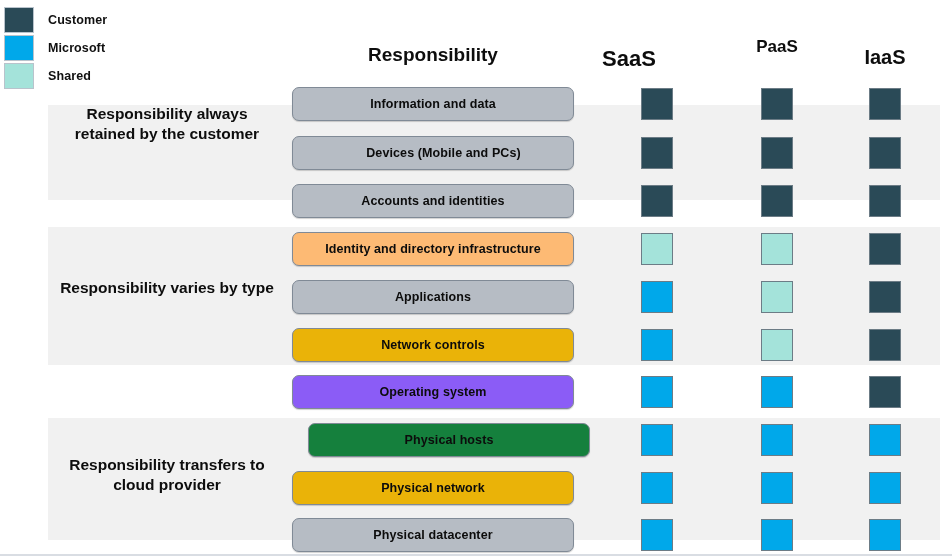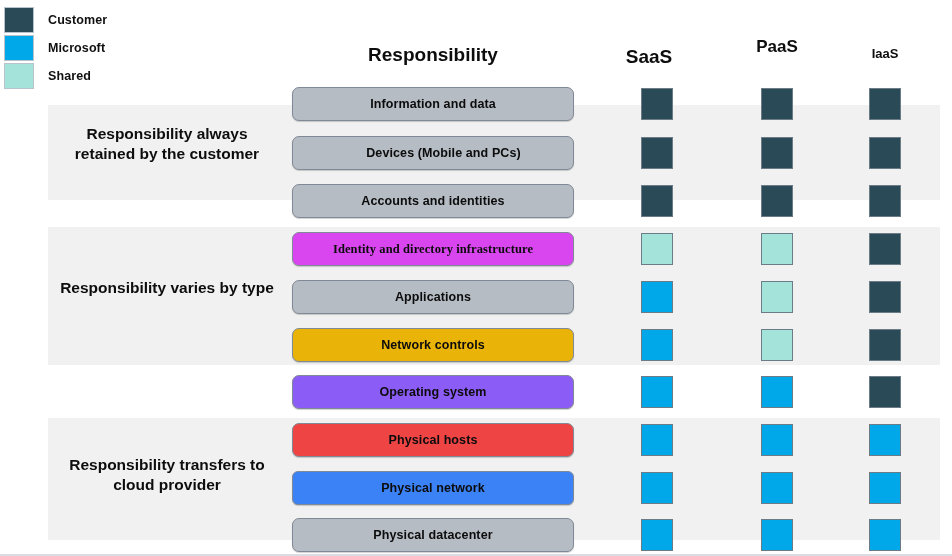--- a/index.html
+++ b/index.html
@@ -73,51 +73,51 @@
     text-align: center;
     white-space: nowrap;
   }
   #hdr-responsibility {
     left: 292px;
     top: 44px;
     width: 282px;
     font-size: 19px;
   }
   #hdr-saas {
-    left: 592px;
+    left: 572px;
     top: 46px;
     width: 114px;
-    font-size: 19px;
+    font-size: 22px;
   }
   #hdr-paas {
     left: 720px;
     top: 37px;
     width: 114px;
     font-size: 17px;
   }
   #hdr-iaas {
     left: 830px;
     top: 46px;
     width: 110px;
-    font-size: 13px;
+    font-size: 20px;
   }
 
   
   .group-label {
     position: absolute;
     left: 58px;
     width: 218px;
     text-align: center;
     font-size: 15.5px;
     font-weight: bold;
     color: #0d0d0d;
     line-height: 1.30;
     z-index: 4;
   }
-  #glabel-0 { top: 124px; }
+  #glabel-0 { top: 104px; }
   #glabel-1 { top: 278px; }
   #glabel-2 { top: 455px; }
 
   
   .row {
     position: absolute;
     left: 0;
     width: 952px;
     height: 34px;
     z-index: 5;
@@ -201,21 +201,21 @@
         <div class="cell c-paas" style="background-color: rgb(42, 74, 87);"></div>
         <div class="cell c-iaas" style="background-color: rgb(42, 74, 87);"></div>
       </div>
       <div class="row" style="top: 184px;">
         <div class="row-pill" style="background-color: rgb(182, 188, 196); border-color: rgb(128, 138, 150);">Accounts and identities</div>
         <div class="cell c-saas" style="background-color: rgb(42, 74, 87);"></div>
         <div class="cell c-paas" style="background-color: rgb(42, 74, 87);"></div>
         <div class="cell c-iaas" style="background-color: rgb(42, 74, 87);"></div>
       </div>
       <div class="row" style="top: 232px;">
-        <div class="row-pill" style="background-color: #d946ef; border-color: rgb(128, 138, 150); font-family: Liberation Serif, serif;">Identity and directory infrastructure</div>
+        <div class="row-pill" style="background-color: #fdba74; border-color: rgb(128, 138, 150);">Identity and directory infrastructure</div>
         <div class="cell c-saas" style="background-color: rgb(164, 227, 218);"></div>
         <div class="cell c-paas" style="background-color: rgb(164, 227, 218);"></div>
         <div class="cell c-iaas" style="background-color: rgb(42, 74, 87);"></div>
       </div>
       <div class="row" style="top: 280px;">
         <div class="row-pill" style="background-color: rgb(182, 188, 196); border-color: rgb(128, 138, 150);">Applications</div>
         <div class="cell c-saas" style="background-color: rgb(0, 168, 234);"></div>
         <div class="cell c-paas" style="background-color: rgb(164, 227, 218);"></div>
         <div class="cell c-iaas" style="background-color: rgb(42, 74, 87);"></div>
       </div>
@@ -225,27 +225,27 @@
         <div class="cell c-paas" style="background-color: rgb(164, 227, 218);"></div>
         <div class="cell c-iaas" style="background-color: rgb(42, 74, 87);"></div>
       </div>
       <div class="row" style="top: 375px;">
         <div class="row-pill" style="background-color: #8b5cf6; border-color: rgb(128, 138, 150);">Operating system</div>
         <div class="cell c-saas" style="background-color: rgb(0, 168, 234);"></div>
         <div class="cell c-paas" style="background-color: rgb(0, 168, 234);"></div>
         <div class="cell c-iaas" style="background-color: rgb(42, 74, 87);"></div>
       </div>
       <div class="row" style="top: 423px;">
-        <div class="row-pill" style="background-color: #ef4444; border-color: rgb(128, 138, 150);">Physical hosts</div>
+        <div class="row-pill" style="background-color: #15803d; border-color: rgb(128, 138, 150); margin-left: 16px;">Physical hosts</div>
         <div class="cell c-saas" style="background-color: rgb(0, 168, 234);"></div>
         <div class="cell c-paas" style="background-color: rgb(0, 168, 234);"></div>
         <div class="cell c-iaas" style="background-color: rgb(0, 168, 234);"></div>
       </div>
       <div class="row" style="top: 471px;">
-        <div class="row-pill" style="background-color: #3b82f6; border-color: rgb(128, 138, 150); border-radius: 6px;">Physical network</div>
+        <div class="row-pill" style="background-color: #eab308; border-color: rgb(128, 138, 150);">Physical network</div>
         <div class="cell c-saas" style="background-color: rgb(0, 168, 234);"></div>
         <div class="cell c-paas" style="background-color: rgb(0, 168, 234);"></div>
         <div class="cell c-iaas" style="background-color: rgb(0, 168, 234);"></div>
       </div>
       <div class="row" style="top: 518px;">
         <div class="row-pill" style="background-color: rgb(182, 188, 196); border-color: rgb(128, 138, 150);">Physical datacenter</div>
         <div class="cell c-saas" style="background-color: rgb(0, 168, 234);"></div>
         <div class="cell c-paas" style="background-color: rgb(0, 168, 234);"></div>
         <div class="cell c-iaas" style="background-color: rgb(0, 168, 234);"></div>
       </div>

